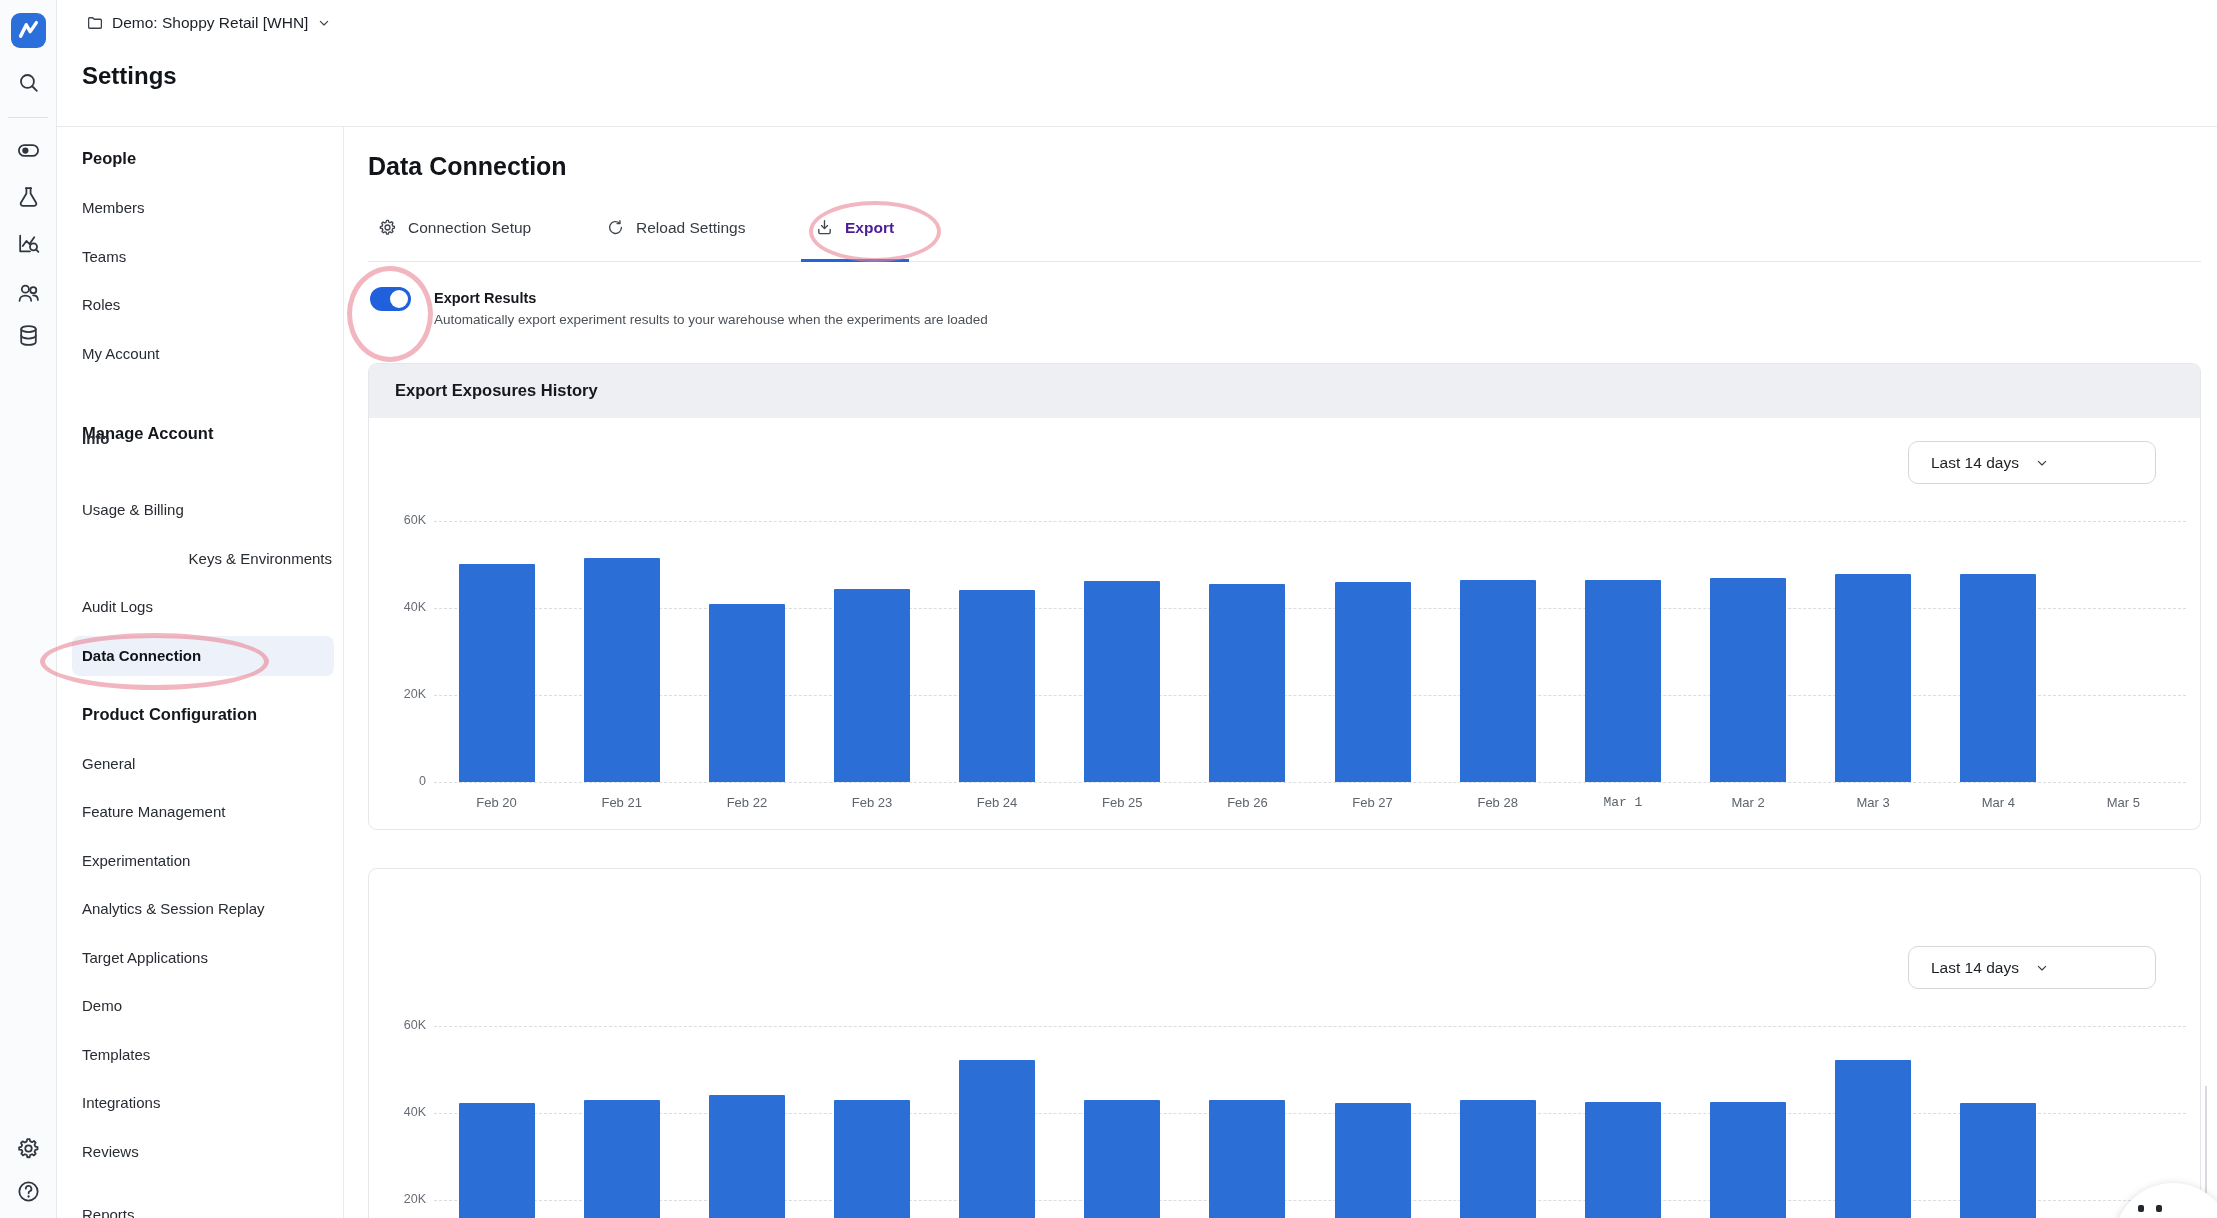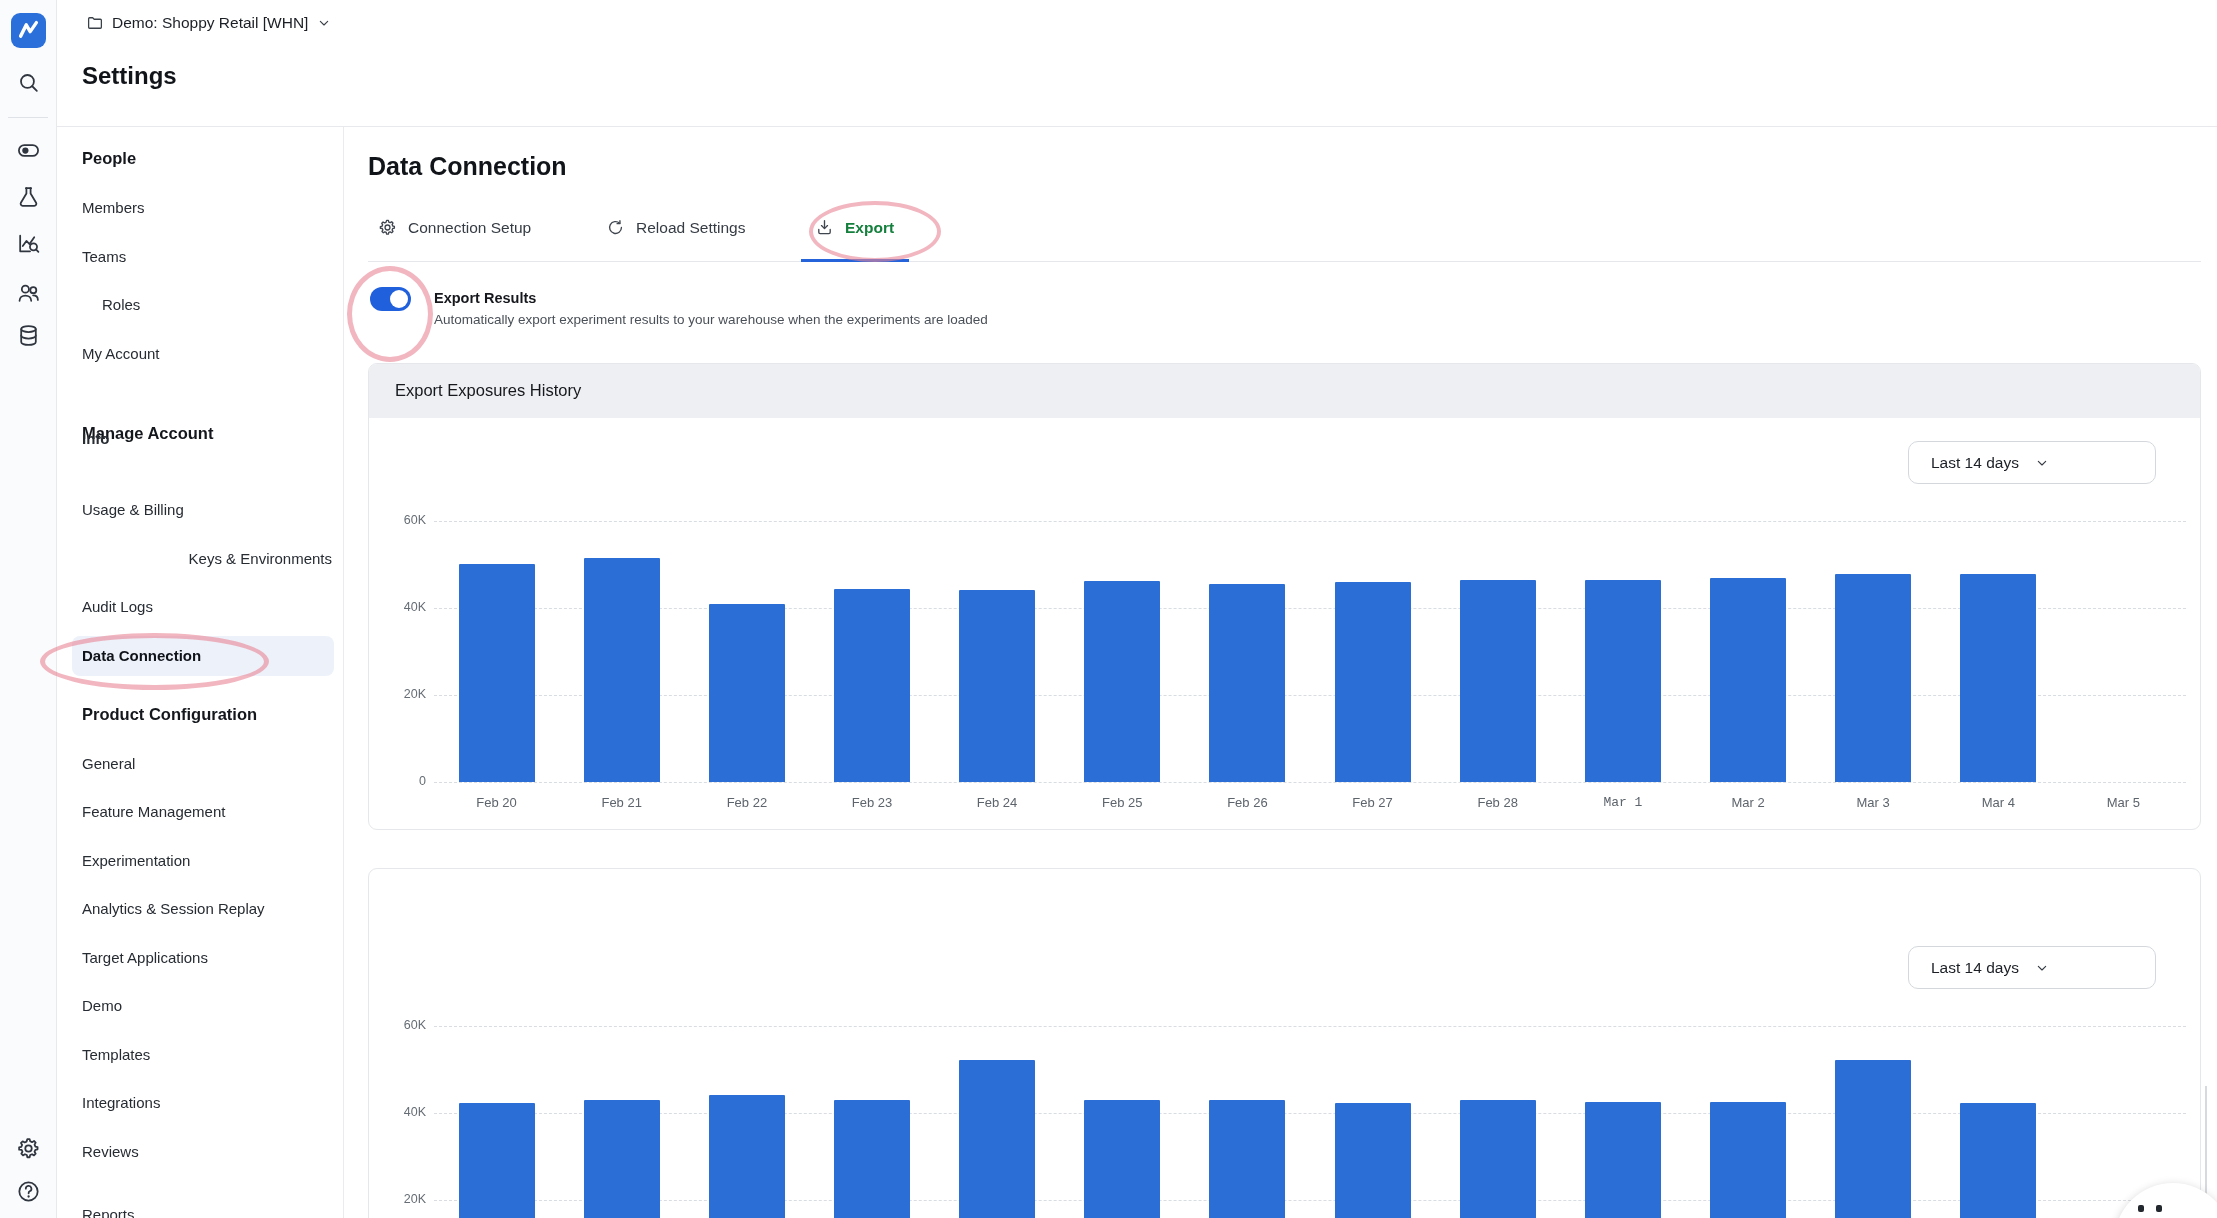--- a/index.html
+++ b/index.html
@@ -26,34 +26,34 @@
   .side-item { font-size:15px; color:#272c33; cursor:pointer; }
   .side-active { position:absolute; left:72px; width:262px; height:40px; background:#edf1f9;
     border-radius:8px; }
   .side-item.active { font-weight:bold; color:#10131a; }
   
   .main-title { position:absolute; left:368px; top:152px; font-size:25px; font-weight:bold; color:#111419; }
   .tabs-border { position:absolute; left:368px; top:261px; width:1833px; height:1px; background:#e5e7ea; }
   .tab { position:absolute; top:218px; display:flex; align-items:center; gap:11px; font-size:15.5px;
     color:#363c44; cursor:pointer; }
   .tab svg { width:19px; height:19px; color:#40464f; }
-  .tab.active { font-weight:bold; color:#15803d; }
+  .tab.active { font-weight:bold; color:#4c1d95; }
   .tab-underline { position:absolute; left:801px; top:259px; width:108px; height:3px; background:#2463d9; }
   
   .toggle { position:absolute; left:370px; top:287px; width:41px; height:24px; border-radius:13px;
     background:#2160dd; cursor:pointer; }
   .toggle .knob { position:absolute; right:3px; top:3px; width:18px; height:18px; border-radius:50%; background:#fff; }
   .toggle-label { position:absolute; left:434px; top:290px; font-size:14.5px; font-weight:bold; color:#16181d; }
   .toggle-desc { position:absolute; left:434px; top:312px; font-size:13.5px; color:#4a5058; }
   
   .card { position:absolute; left:368px; width:1833px; height:467px; background:#fff;
     border:1px solid #e5e7ea; border-radius:9px; }
   .card-header { position:absolute; left:0; top:0; width:100%; height:54px; background:#edeff2;
     border-radius:8px 8px 0 0; }
-  .card-title { position:absolute; left:26px; top:17px; font-size:16.5px; font-weight:normal; color:#16181d; }
+  .card-title { position:absolute; left:26px; top:17px; font-size:16.5px; font-weight:bold; color:#16181d; }
   .dropdown { position:absolute; right:44px; top:77px; width:248px; height:43px; background:#fff;
     border:1px solid #d4d8dd; border-radius:10px; display:flex; align-items:center;
     padding:0 18px 0 22px; cursor:pointer; }
   .dropdown span { flex:1; font-size:15.5px; color:#1c2026; }
   .dropdown svg { width:16px; height:16px; color:#363c44; }
   .gridline { position:absolute; height:0; border-top:1.5px dashed #d9dce1; }
   .ytick { position:absolute; width:42px; text-align:right; font-size:12.5px; color:#666d75; }
   .xtick { position:absolute; width:110px; text-align:center; font-size:13px; color:#5d646c; }
   .bar { position:absolute; background:#2b6fd6; border-radius:1px 1px 0 0; }
   
@@ -128,21 +128,21 @@
     </span>
 </div>
 <div class="page-title">Settings</div>
 <div class="header-border"></div>
 <div class="sidebar-border"></div>
 
 <div id="sidebar">
     <div class="side-row side-heading" style="top: 143px;">People</div>
     <div class="side-row side-item" style="top: 193px;">Members</div>
     <div class="side-row side-item" style="top: 241.5px;">Teams</div>
-    <div class="side-row side-item" style="top: 290px; margin-left: 20px;">Roles</div>
+    <div class="side-row side-item" style="top: 290px;">Roles</div>
     <div class="side-row side-item" style="top: 338.5px;">My Account</div>
     <div class="side-row side-heading" style="top: 396.5px; margin-top: 21px;">Manage Account</div>
     <div class="side-row side-item" style="top: 424px; font-weight: bold;">Info</div>
     <div class="side-row side-item" style="top: 495px;">Usage &amp; Billing</div>
     <div class="side-row side-item" style="top: 543.5px; text-align: right;">Keys &amp; Environments</div>
     <div class="side-row side-item" style="top: 592px;">Audit Logs</div>
     <div class="side-active" style="top: 635.5px;"></div>
     <div class="side-row side-item active" style="top: 640.5px;">Data Connection</div>
     <div class="side-row side-heading" style="top: 698.5px;">Product Configuration</div>
     <div class="side-row side-item" style="top: 748.5px;">General</div>

